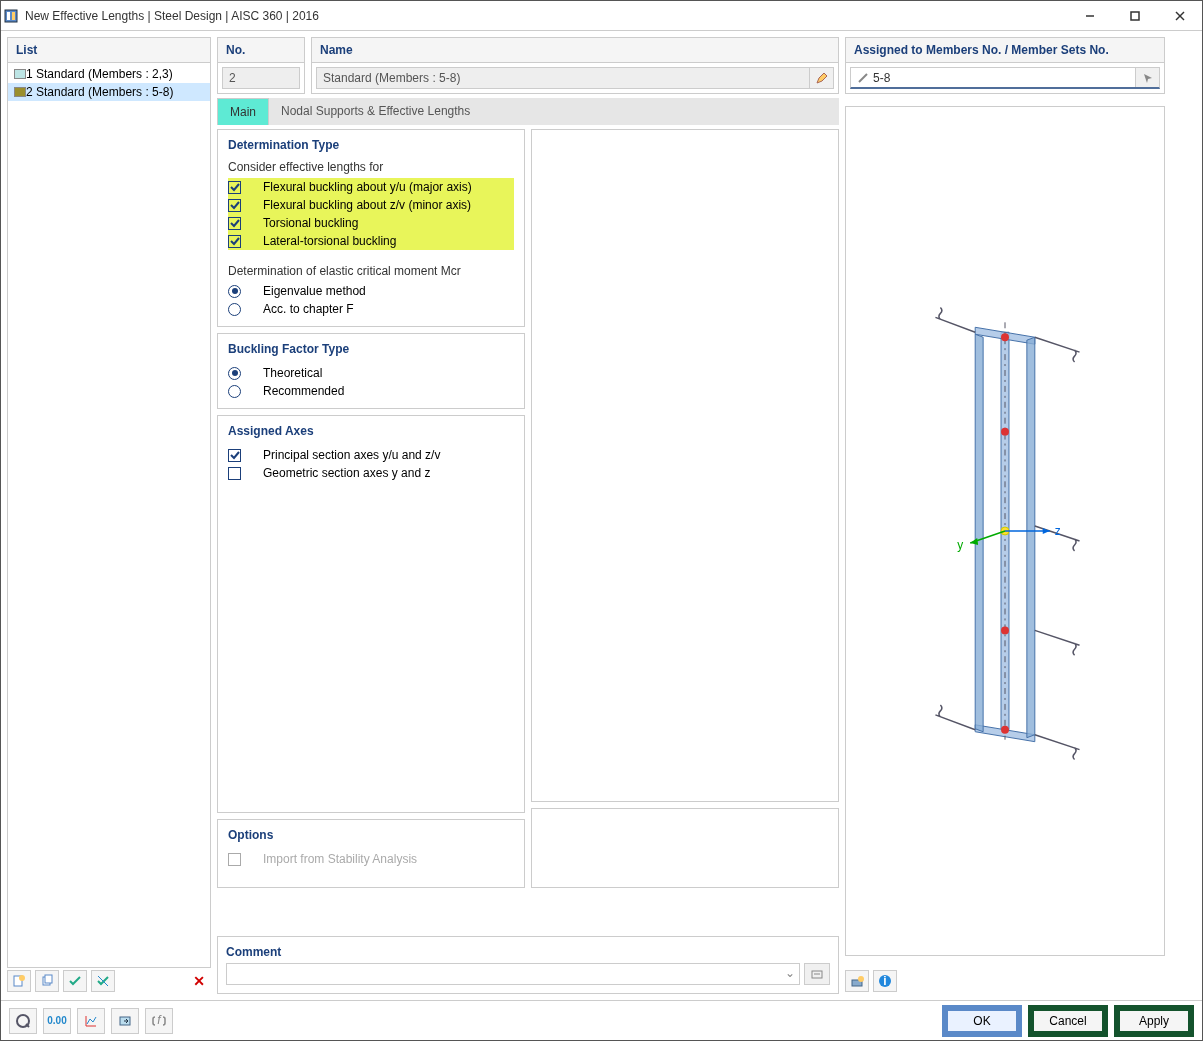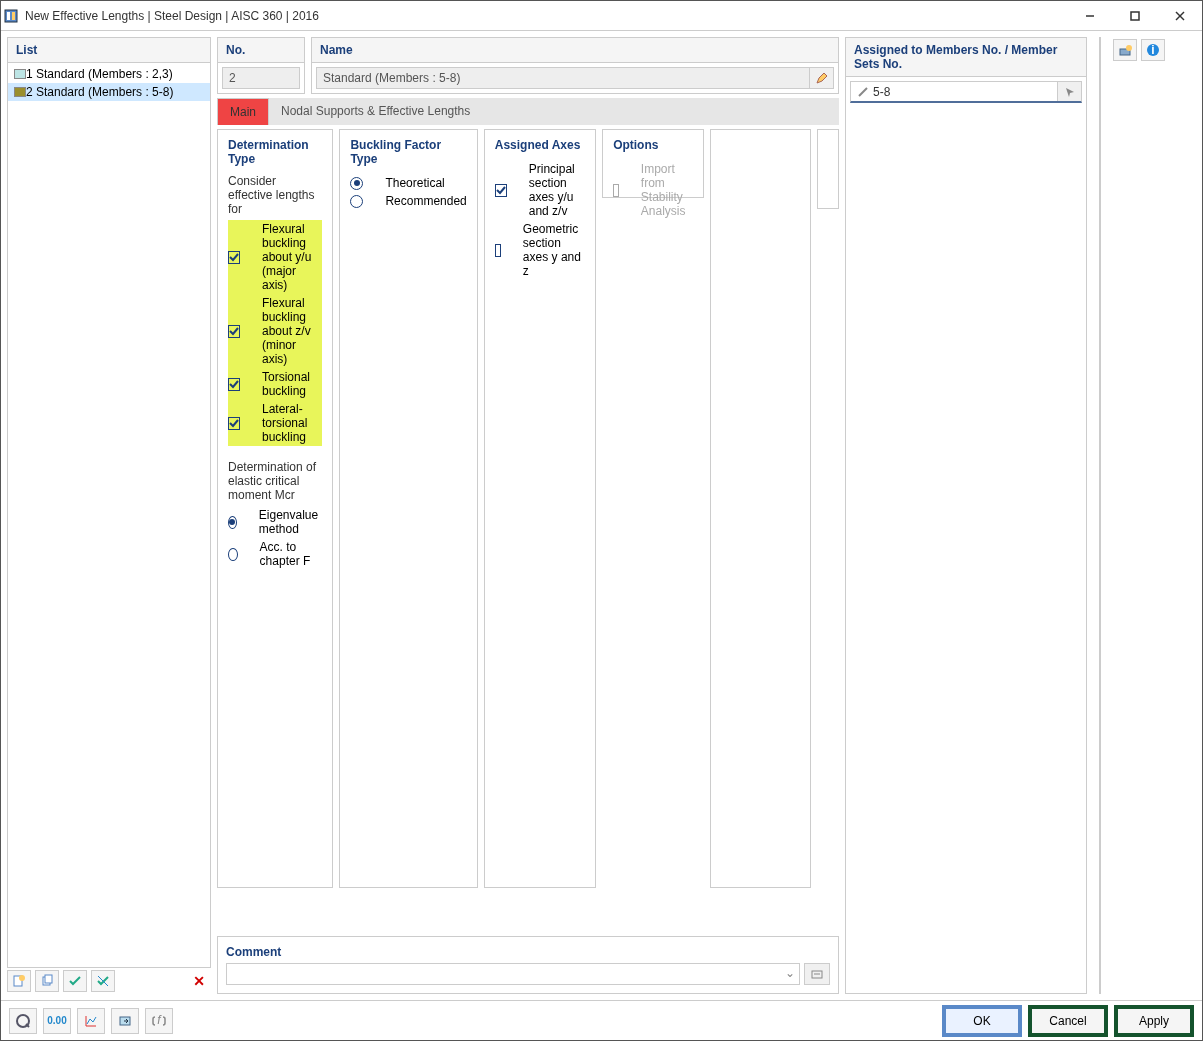--- a/index.html
+++ b/index.html
@@ -12,21 +12,21 @@
 .titlebar .icon { width: 16px; height: 16px; margin-right: 6px; display:flex; align-items:center; justify-content:center; }
 .titlebar .title { flex: 1; color: #333; font-size: 12px; }
 .titlebar .ctrls { display: flex; }
 .titlebar .ctrls div { width: 45px; height: 30px; display: flex; align-items: center; justify-content: center; color: #333; }
 
 
 .body { flex: 1; display: flex; padding: 6px; gap: 6px; min-height: 0; }
 
 .col-left  { width: 204px; display: flex; flex-direction: column; }
 .col-mid   { width: 622px; display: flex; flex-direction: column; gap: 4px; min-height: 0;}
-.col-right { width: 320px; display: flex; flex-direction: row; gap: 12px; min-height: 0;}
+.col-right { width: 320px; display: flex; flex-direction: column; gap: 12px; min-height: 0;}
 
 .panel { border: 1px solid #ccc; background: #fff; }
 .panel-h { color: #1b3f7a; font-weight: 600; padding: 5px 8px; border-bottom: 1px solid #ccc; background: #f5f5f5; }
 
 
 .list-panel { flex: 1; display: flex; flex-direction: column; }
 .list-body { flex: 1; padding: 2px 0; }
 .list-item { display: flex; align-items: center; padding: 2px 6px; }
 .list-item.selected { background: #cfe8ff; }
 .swatch { width: 12px; height: 10px; border: 1px solid #888; }
@@ -35,25 +35,25 @@
 .hdr-row { display: flex; gap: 6px; }
 .hdr-box { border: 1px solid #ccc; display: flex; flex-direction: column; }
 .hdr-label { padding: 5px 8px; color: #1b3f7a; font-weight: 600; border-bottom: 1px solid #ccc; background: #f5f5f5;}
 .hdr-val { padding: 4px 6px; background: #eee; border: 1px solid #ccc; margin: 4px; height: 22px; display: flex; align-items: center; color: #555; position: relative;}
 .hdr-val.white { background: #fff; color: #333; border-bottom: 2px solid #506e9a; }
 .hdr-val .end-btn { position:absolute; right:0; top:0; bottom:0; width: 24px; border-left: 1px solid #ccc; display:flex; align-items:center; justify-content:center; background:#f0f0f0;}
 
 
 .tabs { display: flex; background: #e6e6e6; }
 .tab { padding: 6px 12px; color: #555; }
-.tab.active { background: #ef4444; border-top: 1px solid #ccc; border-left: 1px solid #ccc; border-right: 1px solid #ccc; color: #333; }
+.tab.active { background: #5eead4; border-top: 1px solid #ccc; border-left: 1px solid #ccc; border-right: 1px solid #ccc; color: #333; }
 
 
 .form-area { flex: 1; display: flex; gap: 6px; min-height: 0; }
-.form-col { flex: 1; display: flex; flex-direction: row; gap: 6px; min-height: 0; }
+.form-col { flex: 1; display: flex; flex-direction: column; gap: 6px; min-height: 0; }
 .group { border: 1px solid #ccc; padding: 8px 10px; }
 .group.flex1 { flex: 1; }
 .group-h { color: #1b3f7a; font-weight: 600; margin-bottom: 8px; }
 .sub-h { color: #333; margin: 6px 0 4px; }
 .opt-row { display: flex; align-items: center; gap: 22px; padding: 2px 0; }
 .opt-row.hl { background: #e8f55a; }
 .cb { width: 13px; height: 13px; border: 1px solid #1b3f7a; display: flex; align-items: center; justify-content: center; }
 .cb.disabled { border-color: #aaa; }
 .cb svg { width: 10px; height: 10px; }
 .rb { width: 13px; height: 13px; border: 1.5px solid #1b3f7a; border-radius: 50%; display: flex; align-items: center; justify-content: center; }
@@ -72,21 +72,21 @@
 .preview svg { width: 100%; height: 100%; }
 
 .mini-toolbar { display: flex; gap: 4px; padding: 2px 0;}
 .mini-toolbar .tb-btn { width: 24px; height: 22px; border: 1px solid #ccc; background: #f5f5f5; display: flex; align-items: center; justify-content: center; font-size: 11px; }
 .mini-toolbar .spacer { flex: 1; }
 
 
 .footer { height: 40px; border-top: 1px solid #ccc; display: flex; align-items: center; padding: 0 8px; gap: 6px; }
 .footer .fbtn { width: 28px; height: 26px; border: 1px solid #ccc; background: #f5f5f5; display:flex; align-items:center; justify-content:center; }
 .footer .spacer { flex: 1; }
-.footer .btn { width: 80px; height: 32px; border: 4px solid #14532d; background: #f5f5f5; display:flex; align-items:center; justify-content:center;}
+.footer .btn { width: 80px; height: 32px; border: 6px solid #14532d; background: #f5f5f5; display:flex; align-items:center; justify-content:center;}
 .footer .btn.primary { border-color: #5a89c8; background: #eaf2ff; }
 
 .x-red { color: #d10000; font-weight: bold; font-size: 14px;}
 </style>
 </head>
 <body>
 
 <div class="window">
 
   <div class="titlebar">

